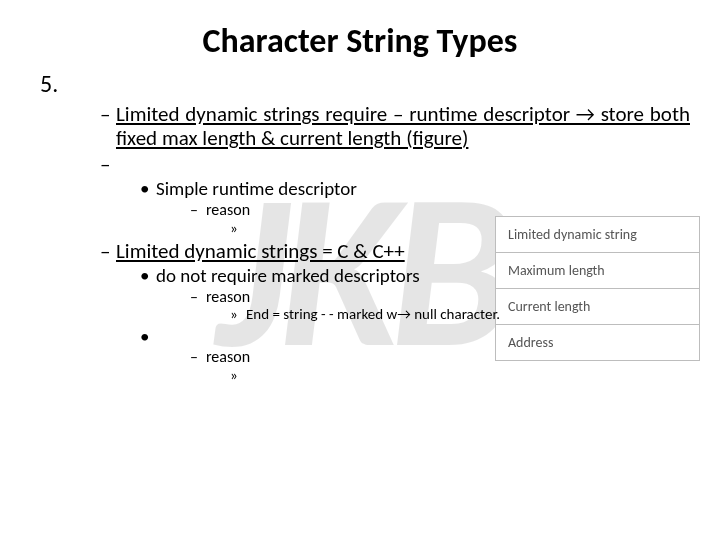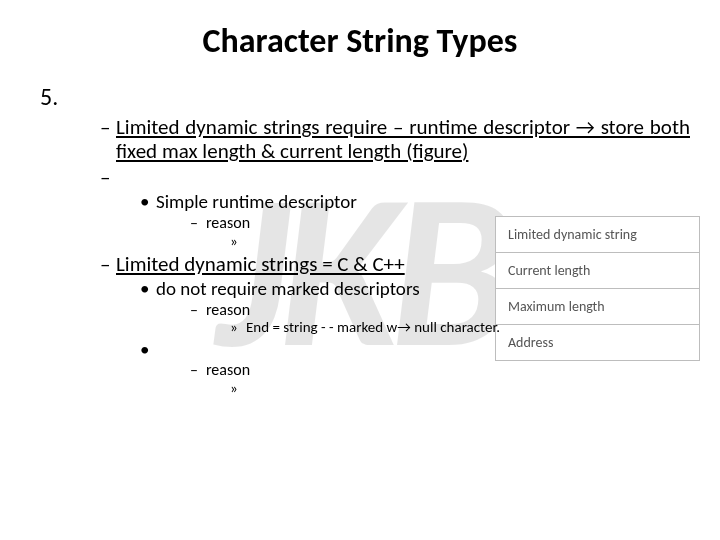--- a/index.html
+++ b/index.html
@@ -28,21 +28,21 @@
   }
   .content {
     position: relative;
     z-index: 1;
     padding: 20px 20px 0 20px;
   }
   .title {
     text-align: center;
     font-size: 34px;
     font-weight: 700;
-    margin-bottom: 21px;
+    margin-bottom: 8px;
   }
   .num-item {
     display: flex;
     font-size: 24px;
     margin-left: 20px;
     margin-bottom: 4px;
   }
   .num-item .num { width: 34px; }
   .lvl1 {
     display: flex;
@@ -157,16 +157,16 @@
     <div>reason</div>
   </div>
 
   <div class="lvl4">
     <div class="raq">»</div>
   </div>
 </div>
 
 <div class="figure">
   <div class="cell">Limited dynamic string</div>
+  <div class="cell">Maximum length</div>
   <div class="cell">Current length</div>
-  <div class="cell">Maximum length</div>
   <div class="cell">Address</div>
 </div>
 
 </body></html>

